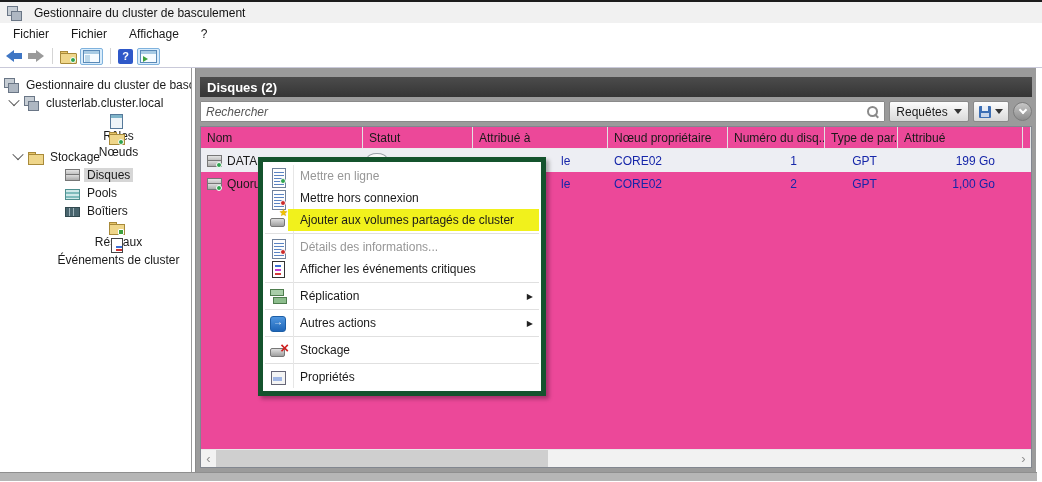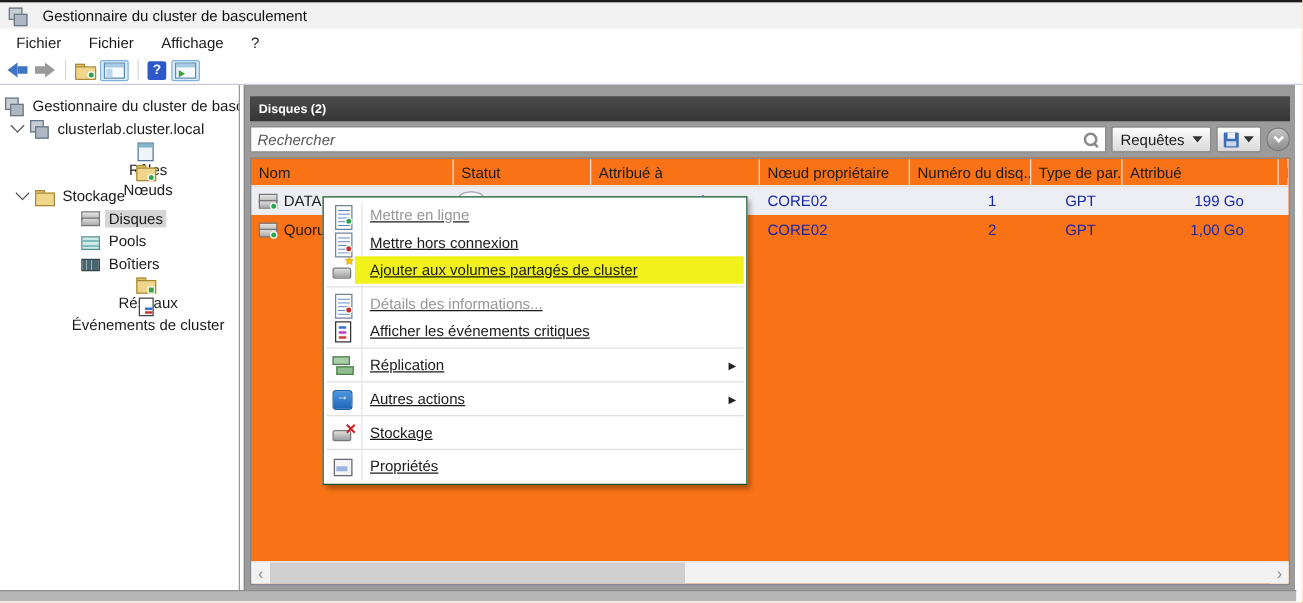--- a/index.html
+++ b/index.html
@@ -63,39 +63,39 @@
     linear-gradient(90deg,#49656e 0 3px,#9fb3ba 3px 4px,#49656e 4px 7px,#9fb3ba 7px 8px,#49656e 8px 11px); }
   .t-events::before { content:""; position:absolute; left:2px; top:0; width:10px; height:13px; background:#fff; border:1px solid #444; }
   .badge-green, .badge-red, .badge-net { position:absolute; border-radius:50%; width:6px; height:6px; right:0; bottom:0; border:1px solid #fff; z-index:2; }
   .badge-green { background:#2da44e; }
   .badge-red { background:#cc2b2b; }
   .badge-net { background:#3da23d; border-radius:1px; }
   .t-events .badge-red { right:2px; bottom:2px; border:none; width:6px; height:2px; border-radius:0; background:#c33; box-shadow:0 -3px 0 #3b6fd4; }
 
   
   .main-pane { position:absolute; left:195px; top:66px; right:6px; bottom:10px; background:#9b9b9b; border-left:1px solid #8a8a8a; }
-  .pane-header { position:absolute; left:4px; right:4px; top:9px; height:20px; background:linear-gradient(#4c4c4c,#353535); color:#fff; font-weight:bold; font-size:10px; display:flex; align-items:center; padding:0 7px;text-align:center; }
+  .pane-header { position:absolute; left:4px; right:4px; top:9px; height:20px; background:linear-gradient(#4c4c4c,#353535); color:#fff; font-weight:bold; font-size:13px; display:flex; align-items:center; padding:0 7px;text-align:center; }
   .search-row { position:absolute; left:4px; right:4px; top:31px; height:25px; display:flex; align-items:center; gap:4px; }
   .search-box { flex:1; height:21px; background:#fff; border:1px solid #8a8a8a; border-radius:1px; display:flex; align-items:center; padding:0 5px; }
   .search-box .ph { flex:1; font-style:italic; color:#555; }
   .mag { position:relative; width:13px; height:13px; display:inline-block; }
   .mag::before { content:""; position:absolute; left:1px; top:1px; width:7px; height:7px; border:2px solid #8a8a8a; border-radius:50%; }
   .mag::after { content:""; position:absolute; right:0; bottom:1px; width:5px; height:2px; background:#8a8a8a; transform:rotate(45deg); }
   .btn { height:21px; background:linear-gradient(#fdfdfd,#d9d9d9); border:1px solid #8a8a8a; border-radius:2px; display:flex; align-items:center; justify-content:center; gap:6px; cursor:default; }
   .btn-queries { width:80px; }
   .caret-down { width:0; height:0; border-left:4px solid transparent; border-right:4px solid transparent; border-top:5px solid #333; display:inline-block; }
   .btn-save { width:36px; gap:4px; }
   .floppy { position:relative; width:12px; height:12px; background:#3c6eb4; border-radius:1px; display:inline-block; }
   .floppy::before { content:""; position:absolute; left:3px; top:0; width:6px; height:5px; background:#e8eef6; }
   .floppy::after { content:""; position:absolute; left:2px; bottom:1px; width:8px; height:4px; background:#c9d6ea; }
   .btn-expand { width:19px; height:19px; border-radius:50%; background:linear-gradient(#c6c6c6,#8d8d8d); border:1px solid #7c7c7c; display:flex; align-items:center; justify-content:center; }
   .btn-expand .chev2 { width:6px; height:6px; border-right:2px solid #fff; border-bottom:2px solid #fff; transform:rotate(45deg); margin-top:-3px; }
 
   
-  .list { position:absolute; left:4px; right:4px; top:58px; bottom:4px; background:#f97316; border:1px solid #828790; overflow:hidden; }
+  .list { position:absolute; left:4px; right:4px; top:58px; bottom:4px; background:#ec4899; border:1px solid #828790; overflow:hidden; }
   .thead { display:flex; height:22px; align-items:center; border-bottom:1px solid #ececec; }
   .thead .hc { height:100%; display:flex; align-items:center; padding-left:6px; border-right:1px solid #e2e2e2; overflow:hidden; white-space:nowrap; }
   .trowd { display:flex; height:23px; align-items:center; }
   .trowd.sel { background:#edeef3; }
   .cell { height:100%; display:flex; align-items:center; padding-left:6px; overflow:hidden; white-space:nowrap; }
   .c0{width:162px;} .c1{width:110px;} .c2{width:135px;} .c3{width:120px;} .c4{width:97px;} .c5{width:73px;} .c6{width:125px;} .c7{flex:1;}
   .cell.num { justify-content:flex-end; padding-right:28px; }
   .cell.ctr { justify-content:center; }
   .blue { color:#1626a9; }
   .cell .tri { margin-right:5px; }
@@ -105,21 +105,21 @@
   
   .hscroll { position:absolute; left:0; right:0; bottom:0; height:18px; background:#f2f2f2; border-top:1px solid #e8e8e8; display:flex; align-items:stretch; }
   .hs-arrow { width:15px; display:flex; align-items:center; justify-content:center; color:#8f8f8f; font-size:13px; background:#f2f2f2; }
   .hs-arrow.right { margin-left:auto; }
   .hs-thumb { width:332px; background:#cfcfcf; }
 
   
   .statusbar { position:absolute; left:0; right:5px; bottom:1px; height:9px; background:#b6b6b6; border-top:1px solid #8f8f8f; }
 
   
-  .context-menu { position:absolute; left:258px; top:155px; width:340px; background:#fff; border:1px solid #14532d; box-shadow:3px 3px 4px rgba(0,0,0,.3); padding:3px 0; z-index:50;text-decoration:underline; }
+  .context-menu { position:absolute; left:258px; top:155px; width:288px; background:#fff; border:5px solid #14532d; box-shadow:3px 3px 4px rgba(0,0,0,.3); padding:3px 0; z-index:50; }
   .context-menu::before { content:""; position:absolute; left:30px; top:3px; bottom:3px; width:1px; background:#e6e6e6; }
   .cm-item { position:relative; height:22px; display:flex; align-items:center; padding-left:7px; cursor:default; }
   .cm-item .txt { margin-left:14px; position:relative; z-index:2; }
   .cm-item.dis .txt { color:#979797; }
   .cm-item.hl::before { content:""; position:absolute; left:25px; right:2px; top:0; bottom:0; background:#f1f11c; }
   .cm-item.sub::after { content:"▶"; position:absolute; right:8px; font-size:8px; color:#222; }
   .cm-sep { height:1px; background:#e0e0e0; margin:2px 2px; }
 
   
   .cmi { position:relative; width:16px; height:16px; flex:0 0 16px; display:inline-block; z-index:2; }

